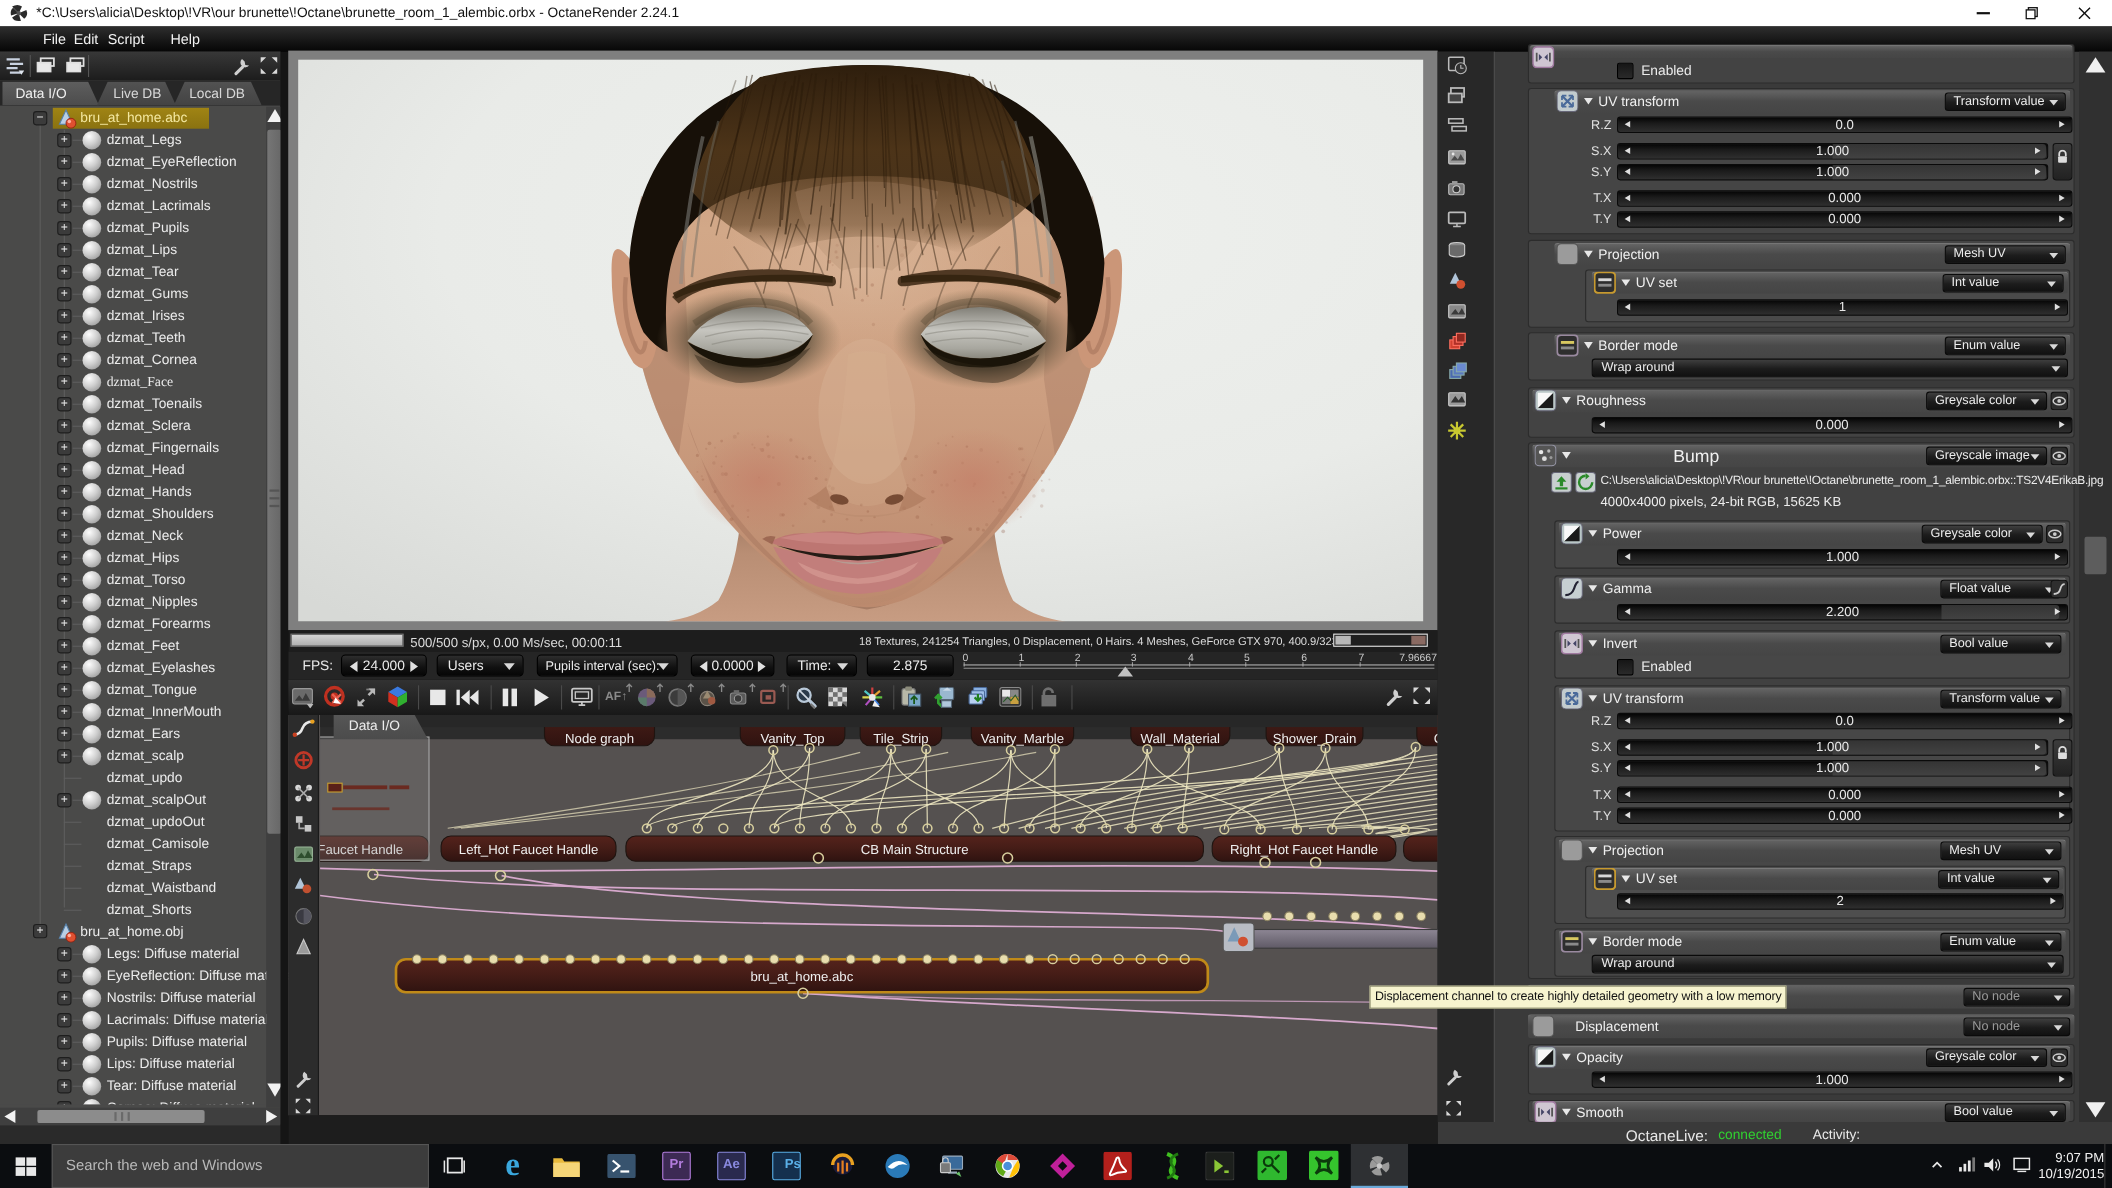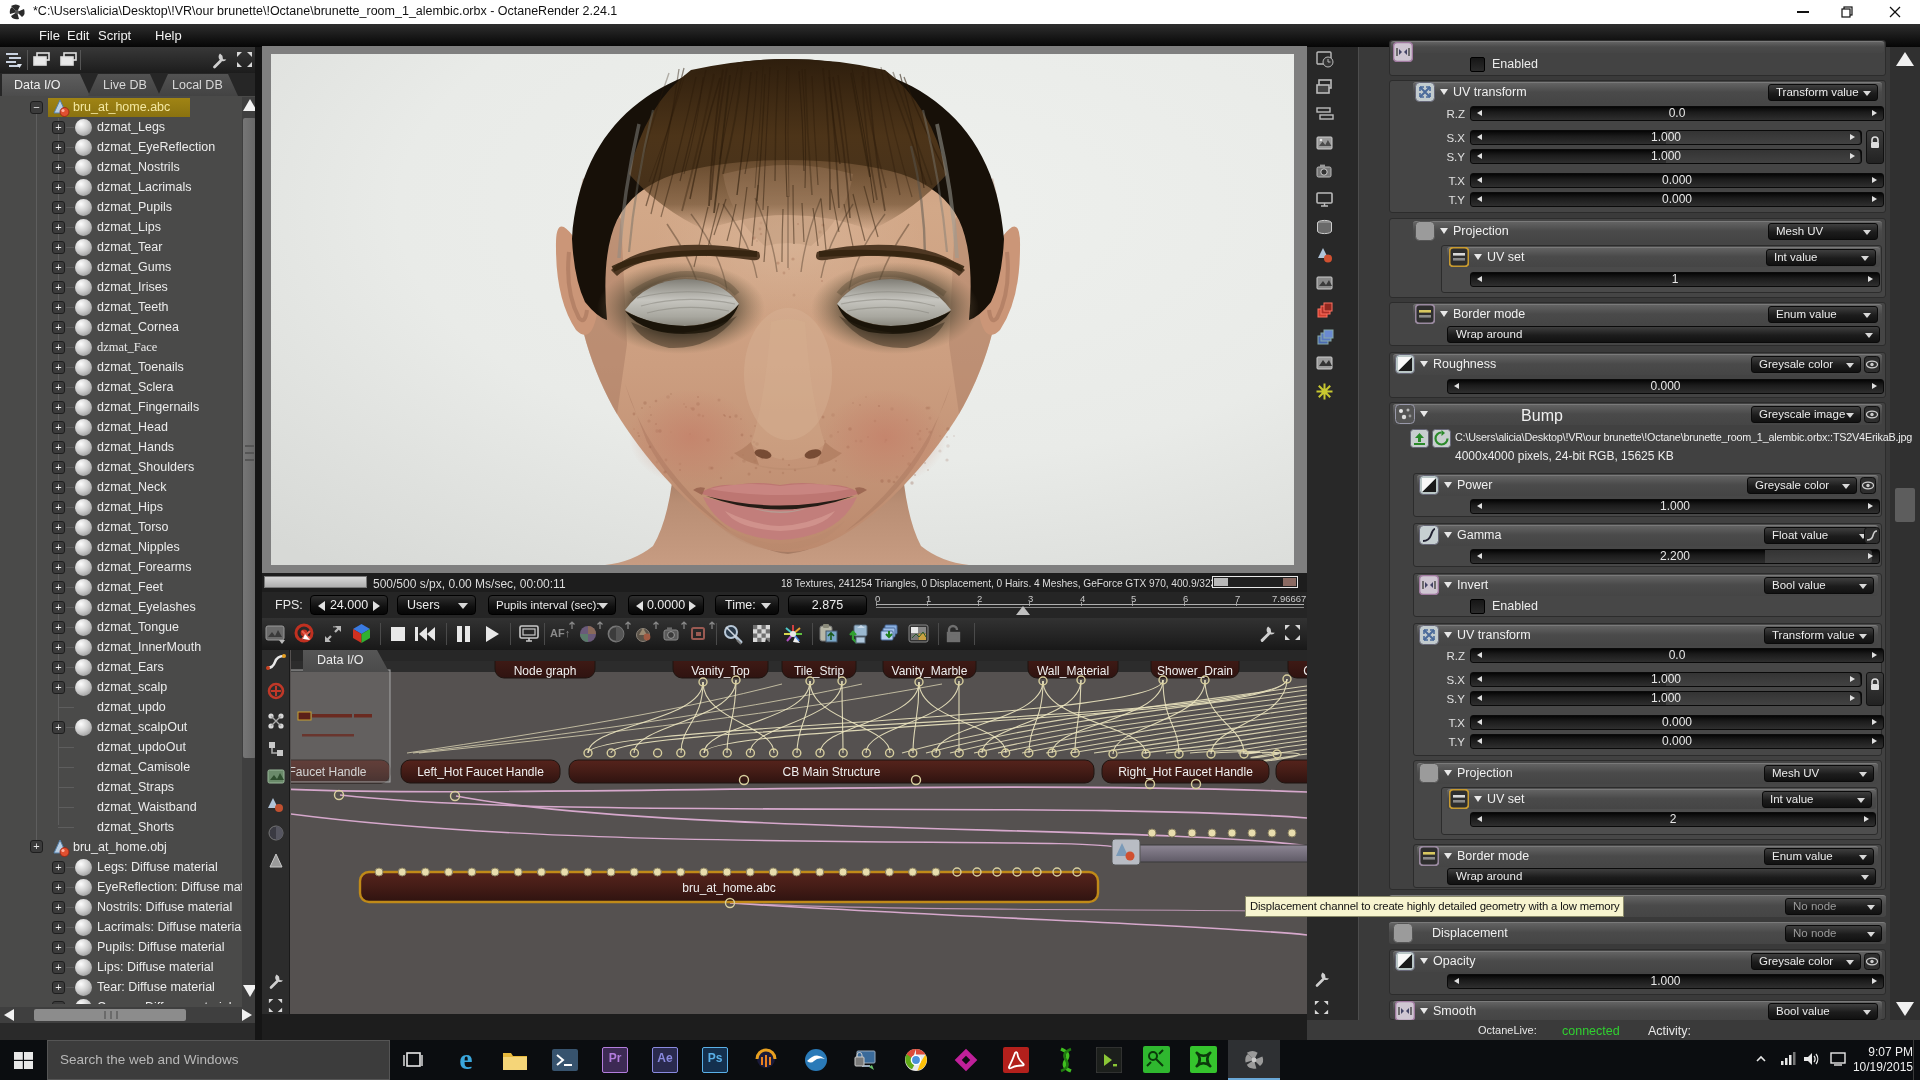--- a/index.html
+++ b/index.html
@@ -1468,21 +1468,21 @@
     <path d="M9 10 L6 7 v6 Z" fill="#446"></path>
     <path d="M11 10 L14 7 v6 Z" fill="#446"></path>
   </svg>
 <div style="position:absolute;left:1420px;top:1005px;width:0px;height:0px;border-left:4.5px solid transparent;border-right:4.5px solid transparent;border-top:6px solid #e8e8e8;margin-top:3px;"></div>
 <div class="t" style="position:absolute;left:1433px;top:1004px;width:300px;height:15px;color:#f0f0f0;font-size:12.5px;">Smooth</div>
 <div class="dd" style="left:1768px;top:1003px;width:110px;height:17px;">
     <span style="position:absolute;left:7px;top:1px;color:#ececec;font-size:11.5px;">Bool value</span>
     <span class="ar"></span>
   </div>
 <div style="position:absolute;left:1307px;top:1020px;width:613px;height:22px;background:#3a3a3a;"></div>
-<div class="t" style="position:absolute;left:1478px;top:1024px;width:80px;height:14px;color:#e8e8e8;font-size:11px;">OctaneLive:</div>
+<div class="t" style="position:absolute;left:1478px;top:1024px;width:80px;height:14px;color:#e8e8e8;font-size:14px;">OctaneLive:</div>
 <div class="t" style="position:absolute;left:1562px;top:1024px;width:80px;height:14px;color:#30d030;font-size:12.5px;">connected</div>
 <div class="t" style="position:absolute;left:1648px;top:1024px;width:80px;height:14px;color:#e8e8e8;font-size:12.5px;">Activity:</div>
 <div style="position:absolute;left:1245px;top:896px;width:379px;height:21px;background:#f7f4cf;border:1px solid #8a8a6a;z-index:50;"></div>
 <div class="t" style="position:absolute;left:1250px;top:900px;width:372px;height:14px;color:#111;font-size:11.3px;letter-spacing:-0.15px;z-index:51;">Displacement channel to create highly detailed geometry with a low memory</div>
 <div style="position:absolute;left:0px;top:1040px;width:1920px;height:40px;background:#0b0d10;"></div>
 <svg style="position:absolute;left:14px;top:1052px;width:19px;height:17px;" viewBox="0 0 19 17" fill="#e8e8e8">
     <rect x="0" y="0" width="8.8" height="7.8"></rect>
     <rect x="10" y="0" width="9" height="7.8"></rect>
     <rect x="0" y="9" width="8.8" height="8"></rect>
     <rect x="10" y="9" width="9" height="8"></rect>
@@ -1501,21 +1501,21 @@
 <svg style="position:absolute;left:552px;top:1049px;width:26px;height:22px;" viewBox="0 0 26 22">
     <rect width="26" height="22" rx="2" fill="#37536e"></rect>
     <path d="M5 6 l6 5 -6 5" stroke="#fff" stroke-width="2" fill="none"></path>
     <rect x="12" y="15" width="8" height="2" fill="#fff"></rect>
   </svg>
 <div style="position:absolute;left:602px;top:1047px;width:26px;height:26px;background:#3d2a54;border:1px solid #b37ddd;border-radius:2px;"></div>
 <div style="position:absolute;left:602px;top:1051px;width:26px;height:16px;color:#b37ddd;font-size:12px;font-weight:bold;text-align:center;">Pr</div>
 <div style="position:absolute;left:652px;top:1047px;width:26px;height:26px;background:#2a2a4e;border:1px solid #8a8ae0;border-radius:2px;"></div>
 <div style="position:absolute;left:652px;top:1051px;width:26px;height:16px;color:#8a8ae0;font-size:12px;font-weight:bold;text-align:center;">Ae</div>
 <div style="position:absolute;left:702px;top:1047px;width:26px;height:26px;background:#14304e;border:1px solid #5ab0e8;border-radius:2px;"></div>
-<div style="position:absolute;left:702px;top:1051px;width:26px;height:16px;color:#5ab0e8;font-size:12px;font-weight:bold;text-align:center;">Ps</div>
+<div style="position:absolute;left:702px;top:1051px;width:26px;height:16px;color:#5ab0e8;font-size:12px;font-weight:bold;text-align:right;">Ps</div>
 <svg style="position:absolute;left:753px;top:1047px;width:26px;height:26px;" viewBox="0 0 26 26">
     <circle cx="13" cy="12" r="9" fill="#1a1a3a"></circle>
     <path d="M4 12 a9 9 0 0 1 18 0" fill="none" stroke="#e8a020" stroke-width="3"></path>
     <g fill="#e88020">
       <rect x="8" y="10" width="2" height="8"></rect>
       <rect x="12" y="8" width="2" height="12"></rect>
       <rect x="16" y="10" width="2" height="8"></rect>
     </g>
   </svg>
 <svg style="position:absolute;left:803px;top:1047px;width:26px;height:26px;" viewBox="0 0 26 26">

